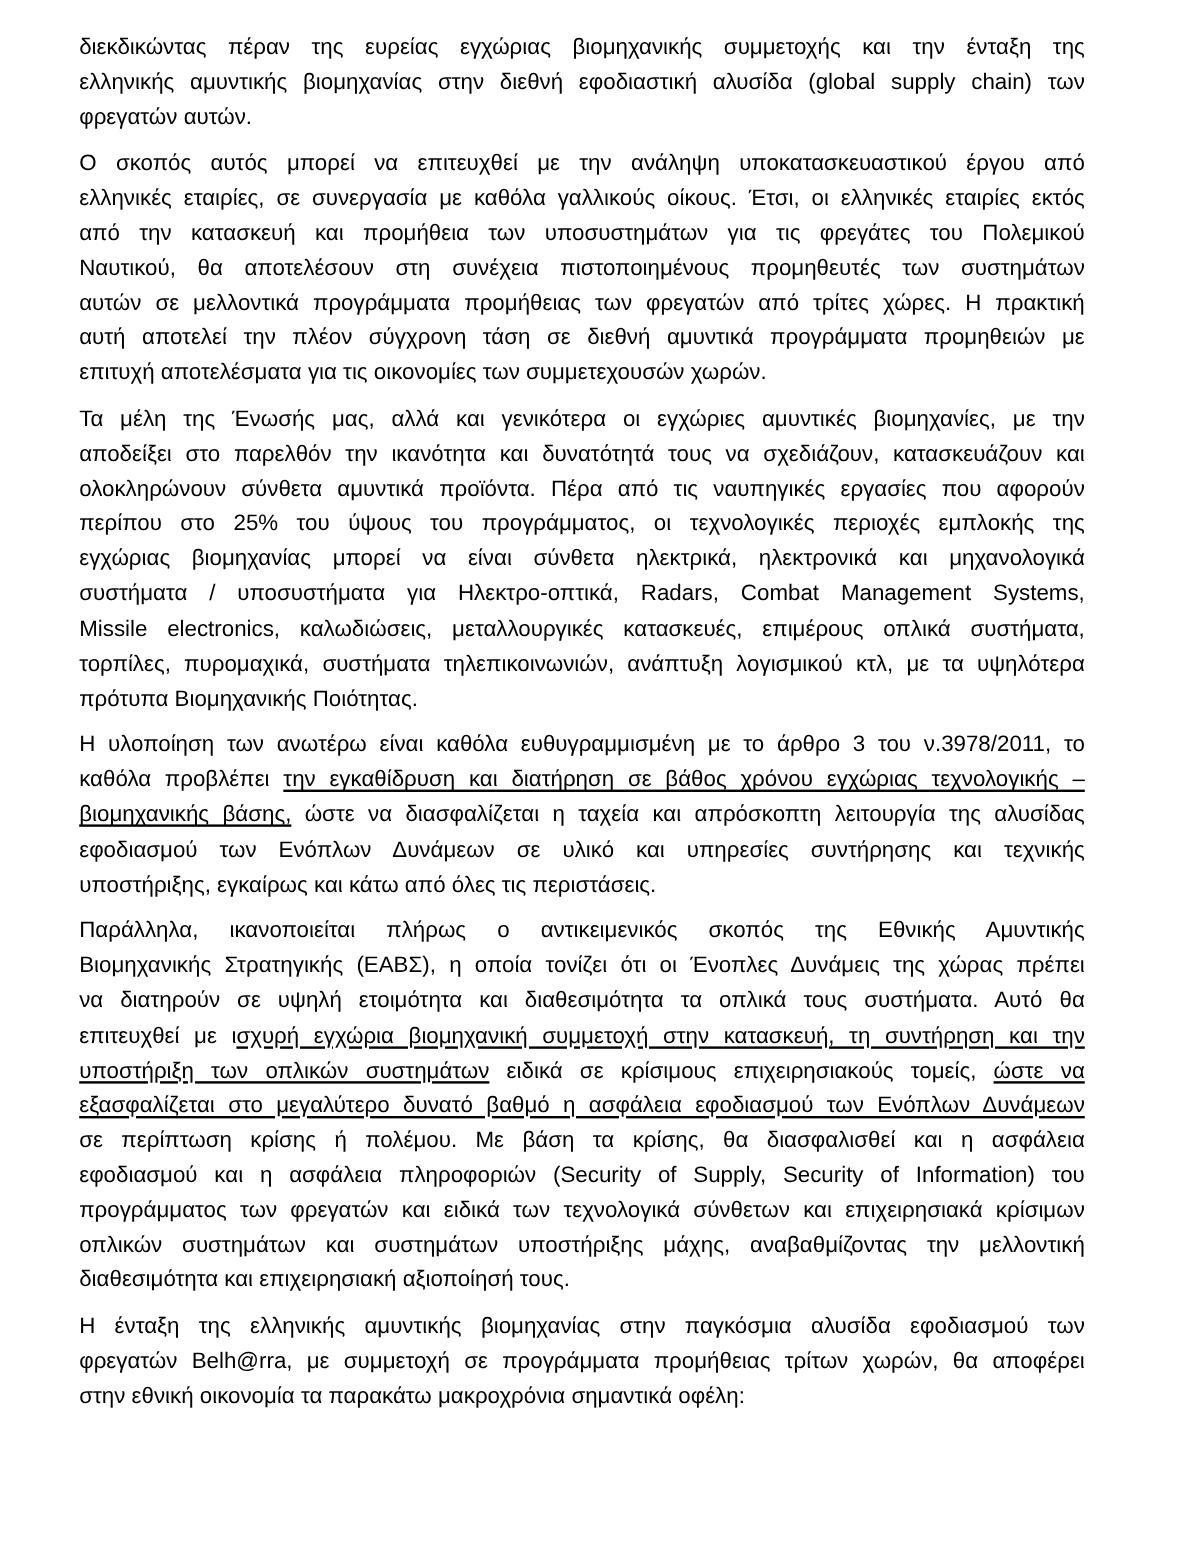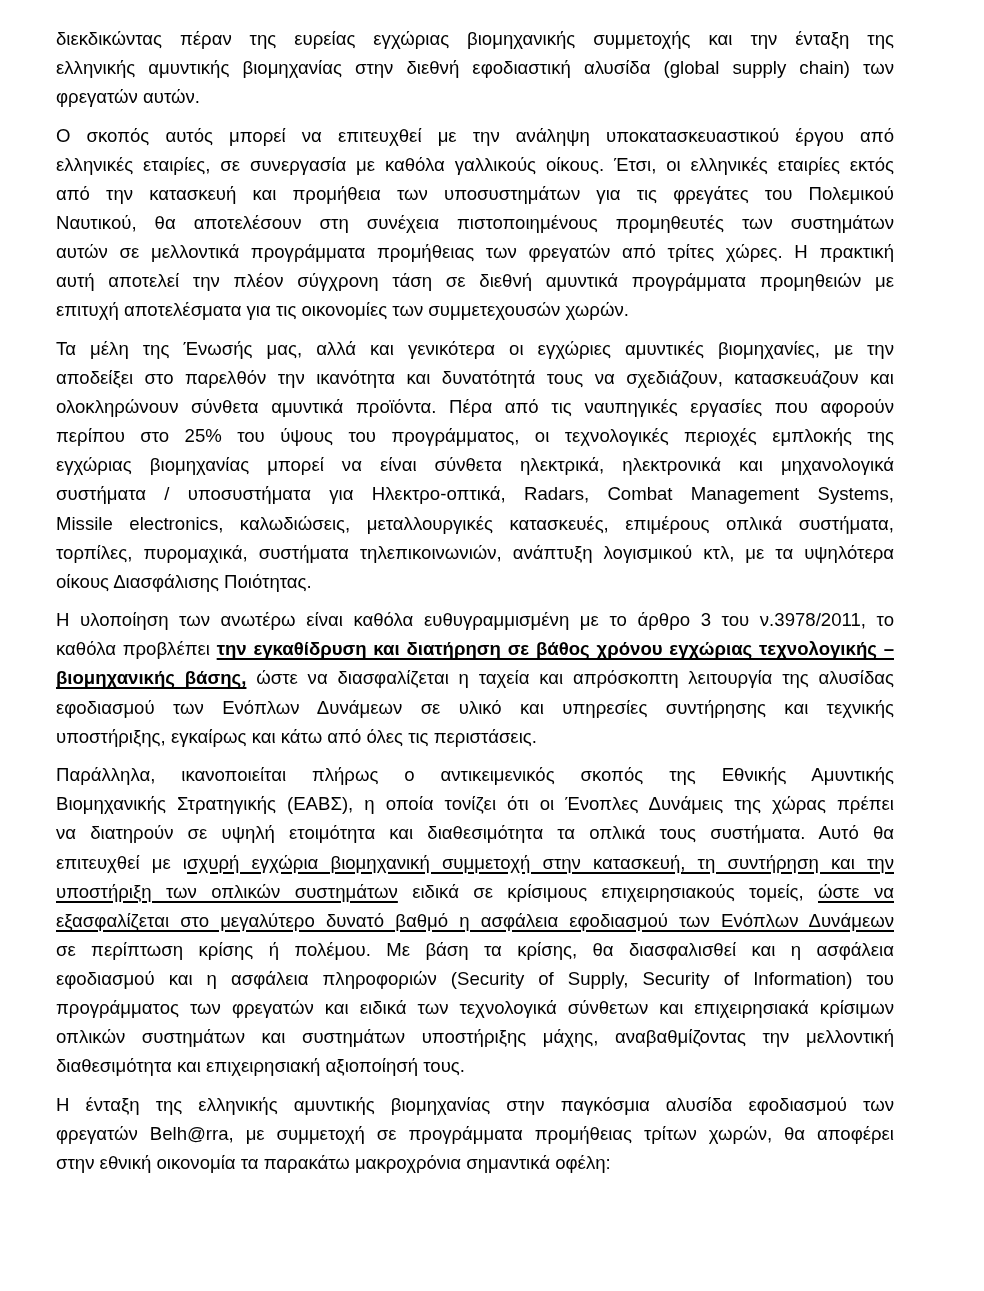--- a/index.html
+++ b/index.html
@@ -1,18 +1,18 @@
 <!DOCTYPE html>
 <html><head>
 <meta charset="utf-8">
 <style>
   html, body { margin: 0; padding: 0; background: #ffffff; }
   body { width: 984px; height: 1291px; overflow: hidden; position: relative; }
   .page {
-    position: absolute; left: 56px; top: 24px; width: 838px;
+    position: absolute; left: 66px; top: 24px; width: 838px;
     font-family: "Liberation Sans", sans-serif;
     font-size: 18.6px; color: #000000;
   }
   .para { margin: 0 0 9.5px 0; }
   .line {
     display: block; height: 29.1px; line-height: 29.1px;
     white-space: nowrap; text-align: justify; text-align-last: justify;
     overflow: visible;
   }
   .line.last { text-align: left; text-align-last: left; }
@@ -38,26 +38,26 @@
     </div>
     <div class="para">
       <span class="line"><span style="white-space: pre-wrap;">Τα μέλη της Ένωσής μας, αλλά και γενικότερα οι εγχώριες αμυντικές βιομηχανίες, με την</span></span>
       <span class="line"><span style="white-space: pre-wrap;">αποδείξει στο παρελθόν την ικανότητα και δυνατότητά τους να σχεδιάζουν, κατασκευάζουν και</span></span>
       <span class="line"><span style="white-space: pre-wrap;">ολοκληρώνουν σύνθετα αμυντικά προϊόντα. Πέρα από τις ναυπηγικές εργασίες που αφορούν</span></span>
       <span class="line"><span style="white-space: pre-wrap;">περίπου στο 25% του ύψους του προγράμματος, οι τεχνολογικές περιοχές εμπλοκής της</span></span>
       <span class="line"><span style="white-space: pre-wrap;">εγχώριας βιομηχανίας μπορεί να είναι σύνθετα ηλεκτρικά, ηλεκτρονικά και μηχανολογικά</span></span>
       <span class="line"><span style="white-space: pre-wrap;">συστήματα / υποσυστήματα για Ηλεκτρο-οπτικά, Radars, Combat Management Systems,</span></span>
       <span class="line"><span style="white-space: pre-wrap;">Missile electronics, καλωδιώσεις, μεταλλουργικές κατασκευές, επιμέρους οπλικά συστήματα,</span></span>
       <span class="line"><span style="white-space: pre-wrap;">τορπίλες, πυρομαχικά, συστήματα τηλεπικοινωνιών, ανάπτυξη λογισμικού κτλ, με τα υψηλότερα</span></span>
-      <span class="line last"><span style="white-space: pre-wrap;">οίκους Διασφάλισης Ποιότητας.</span></span>
+      <span class="line last"><span style="white-space: pre-wrap;">πρότυπα Βιομηχανικής Ποιότητας.</span></span>
     </div>
     <div class="para">
       <span class="line"><span style="white-space: pre-wrap;">Η υλοποίηση των ανωτέρω είναι καθόλα ευθυγραμμισμένη με το άρθρο 3 του ν.3978/2011, το</span></span>
-      <span class="line"><span style="white-space: pre-wrap;">καθόλα προβλέπει </span><span class="u" style="white-space: pre-wrap; font-weight: bold;">την εγκαθίδρυση και διατήρηση σε βάθος χρόνου εγχώριας τεχνολογικής –</span></span>
-      <span class="line"><span class="u" style="white-space: pre-wrap; font-weight: bold;">βιομηχανικής βάσης,</span><span style="white-space: pre-wrap;"> ώστε να διασφαλίζεται η ταχεία και απρόσκοπτη λειτουργία της αλυσίδας</span></span>
+      <span class="line"><span style="white-space: pre-wrap;">καθόλα προβλέπει </span><span class="u" style="white-space: pre-wrap;">την εγκαθίδρυση και διατήρηση σε βάθος χρόνου εγχώριας τεχνολογικής –</span></span>
+      <span class="line"><span class="u" style="white-space: pre-wrap;">βιομηχανικής βάσης,</span><span style="white-space: pre-wrap;"> ώστε να διασφαλίζεται η ταχεία και απρόσκοπτη λειτουργία της αλυσίδας</span></span>
       <span class="line"><span style="white-space: pre-wrap;">εφοδιασμού των Ενόπλων Δυνάμεων σε υλικό και υπηρεσίες συντήρησης και τεχνικής</span></span>
       <span class="line last"><span style="white-space: pre-wrap;">υποστήριξης, εγκαίρως και κάτω από όλες τις περιστάσεις.</span></span>
     </div>
     <div class="para">
       <span class="line"><span style="white-space: pre-wrap;">Παράλληλα, ικανοποιείται πλήρως ο αντικειμενικός σκοπός της Εθνικής Αμυντικής</span></span>
       <span class="line"><span style="white-space: pre-wrap;">Βιομηχανικής Στρατηγικής (ΕΑΒΣ), η οποία τονίζει ότι οι Ένοπλες Δυνάμεις της χώρας πρέπει</span></span>
       <span class="line"><span style="white-space: pre-wrap;">να διατηρούν σε υψηλή ετοιμότητα και διαθεσιμότητα τα οπλικά τους συστήματα. Αυτό θα</span></span>
       <span class="line"><span style="white-space: pre-wrap;">επιτευχθεί με ι</span><span class="u" style="white-space: pre-wrap;">σχυρή εγχώρια βιομηχανική συμμετοχή στην κατασκευή, τη συντήρηση και την</span></span>
       <span class="line"><span class="u" style="white-space: pre-wrap;">υποστήριξη των οπλικών συστημάτων</span><span style="white-space: pre-wrap;"> ειδικά σε κρίσιμους επιχειρησιακούς τομείς, </span><span class="u" style="white-space: pre-wrap;">ώστε να</span></span>
       <span class="line"><span class="u" style="white-space: pre-wrap;">εξασφαλίζεται στο μεγαλύτερο δυνατό βαθμό η ασφάλεια εφοδιασμού των Ενόπλων Δυνάμεων</span></span>

